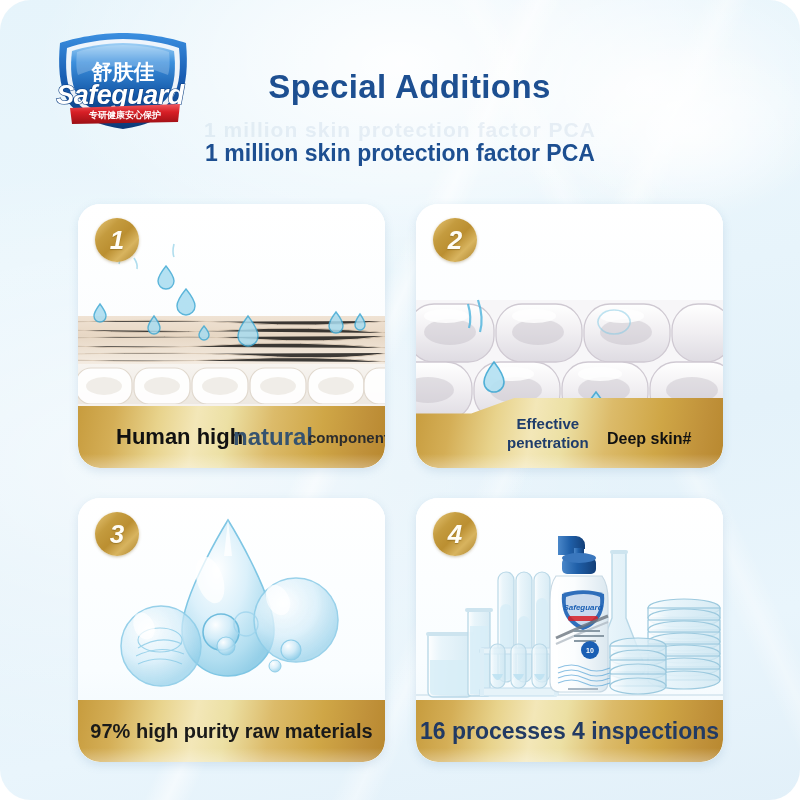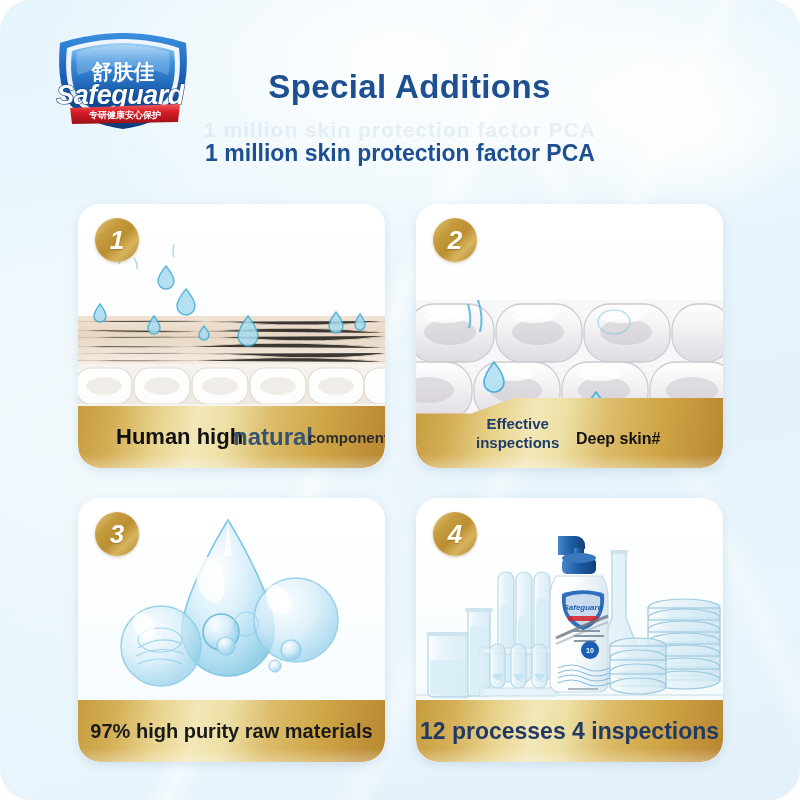--- a/index.html
+++ b/index.html
@@ -138,21 +138,21 @@
   .cap-overlap .p2 {
     position: absolute; left: 155px; top: 50%; transform: translateY(-50%);
     font-size: 24px; font-weight: bold; color: #36536f; white-space: nowrap;
   }
   .cap-overlap .p3 {
     position: absolute; left: 230px; top: 50%; transform: translateY(-50%);
     font-size: 15px; font-weight: bold; color: #2c2c2c; white-space: nowrap;
   }
 
   
-  .cap2 { position: relative; width: 100%; height: 100%; }
+  .cap2 { position: relative; width: 100%; height: 100%; margin-left: 31px; }
   .cap2 .two-line {
     position: absolute; left: 60px; top: 50%; transform: translateY(-48%);
     font-size: 15px; font-weight: bold; color: #1f3d6b;
     text-align: center; line-height: 1.25; white-space: nowrap;
   }
   .cap2 .big {
     position: absolute; left: 160px; top: 58%; transform: translateY(-50%);
     font-size: 16px; font-weight: bold; color: #111; white-space: nowrap;
   }
 
@@ -355,21 +355,21 @@
       </div>
 
       <div class="badge">
         <span>2</span>
       </div>
 
       <div class="banner notched">
         <div class="cap2">
           <div class="two-line">
             <div>Effective</div>
-            <div>inspections</div>
+            <div>penetration</div>
           </div>
           <span class="big">Deep skin#</span>
         </div>
         <div class="banner-shine"></div>
       </div>
     </div>
 
     <div class="card">
       <div class="art">
         <svg viewBox="0 0 307 264" xmlns="http://www.w3.org/2000/svg" preserveAspectRatio="none">
@@ -559,19 +559,19 @@
             <rect x="152" y="190" width="30" height="2" fill="#aab8c4"></rect>
           </g>
         </svg>
       </div>
 
       <div class="badge">
         <span>4</span>
       </div>
 
       <div class="banner">
-        <span class="cap-c4">12 processes 4 inspections</span>
+        <span class="cap-c4">16 processes 4 inspections</span>
         <div class="banner-shine"></div>
       </div>
     </div>
 
   </div>
 </div>
 
 </body></html>

